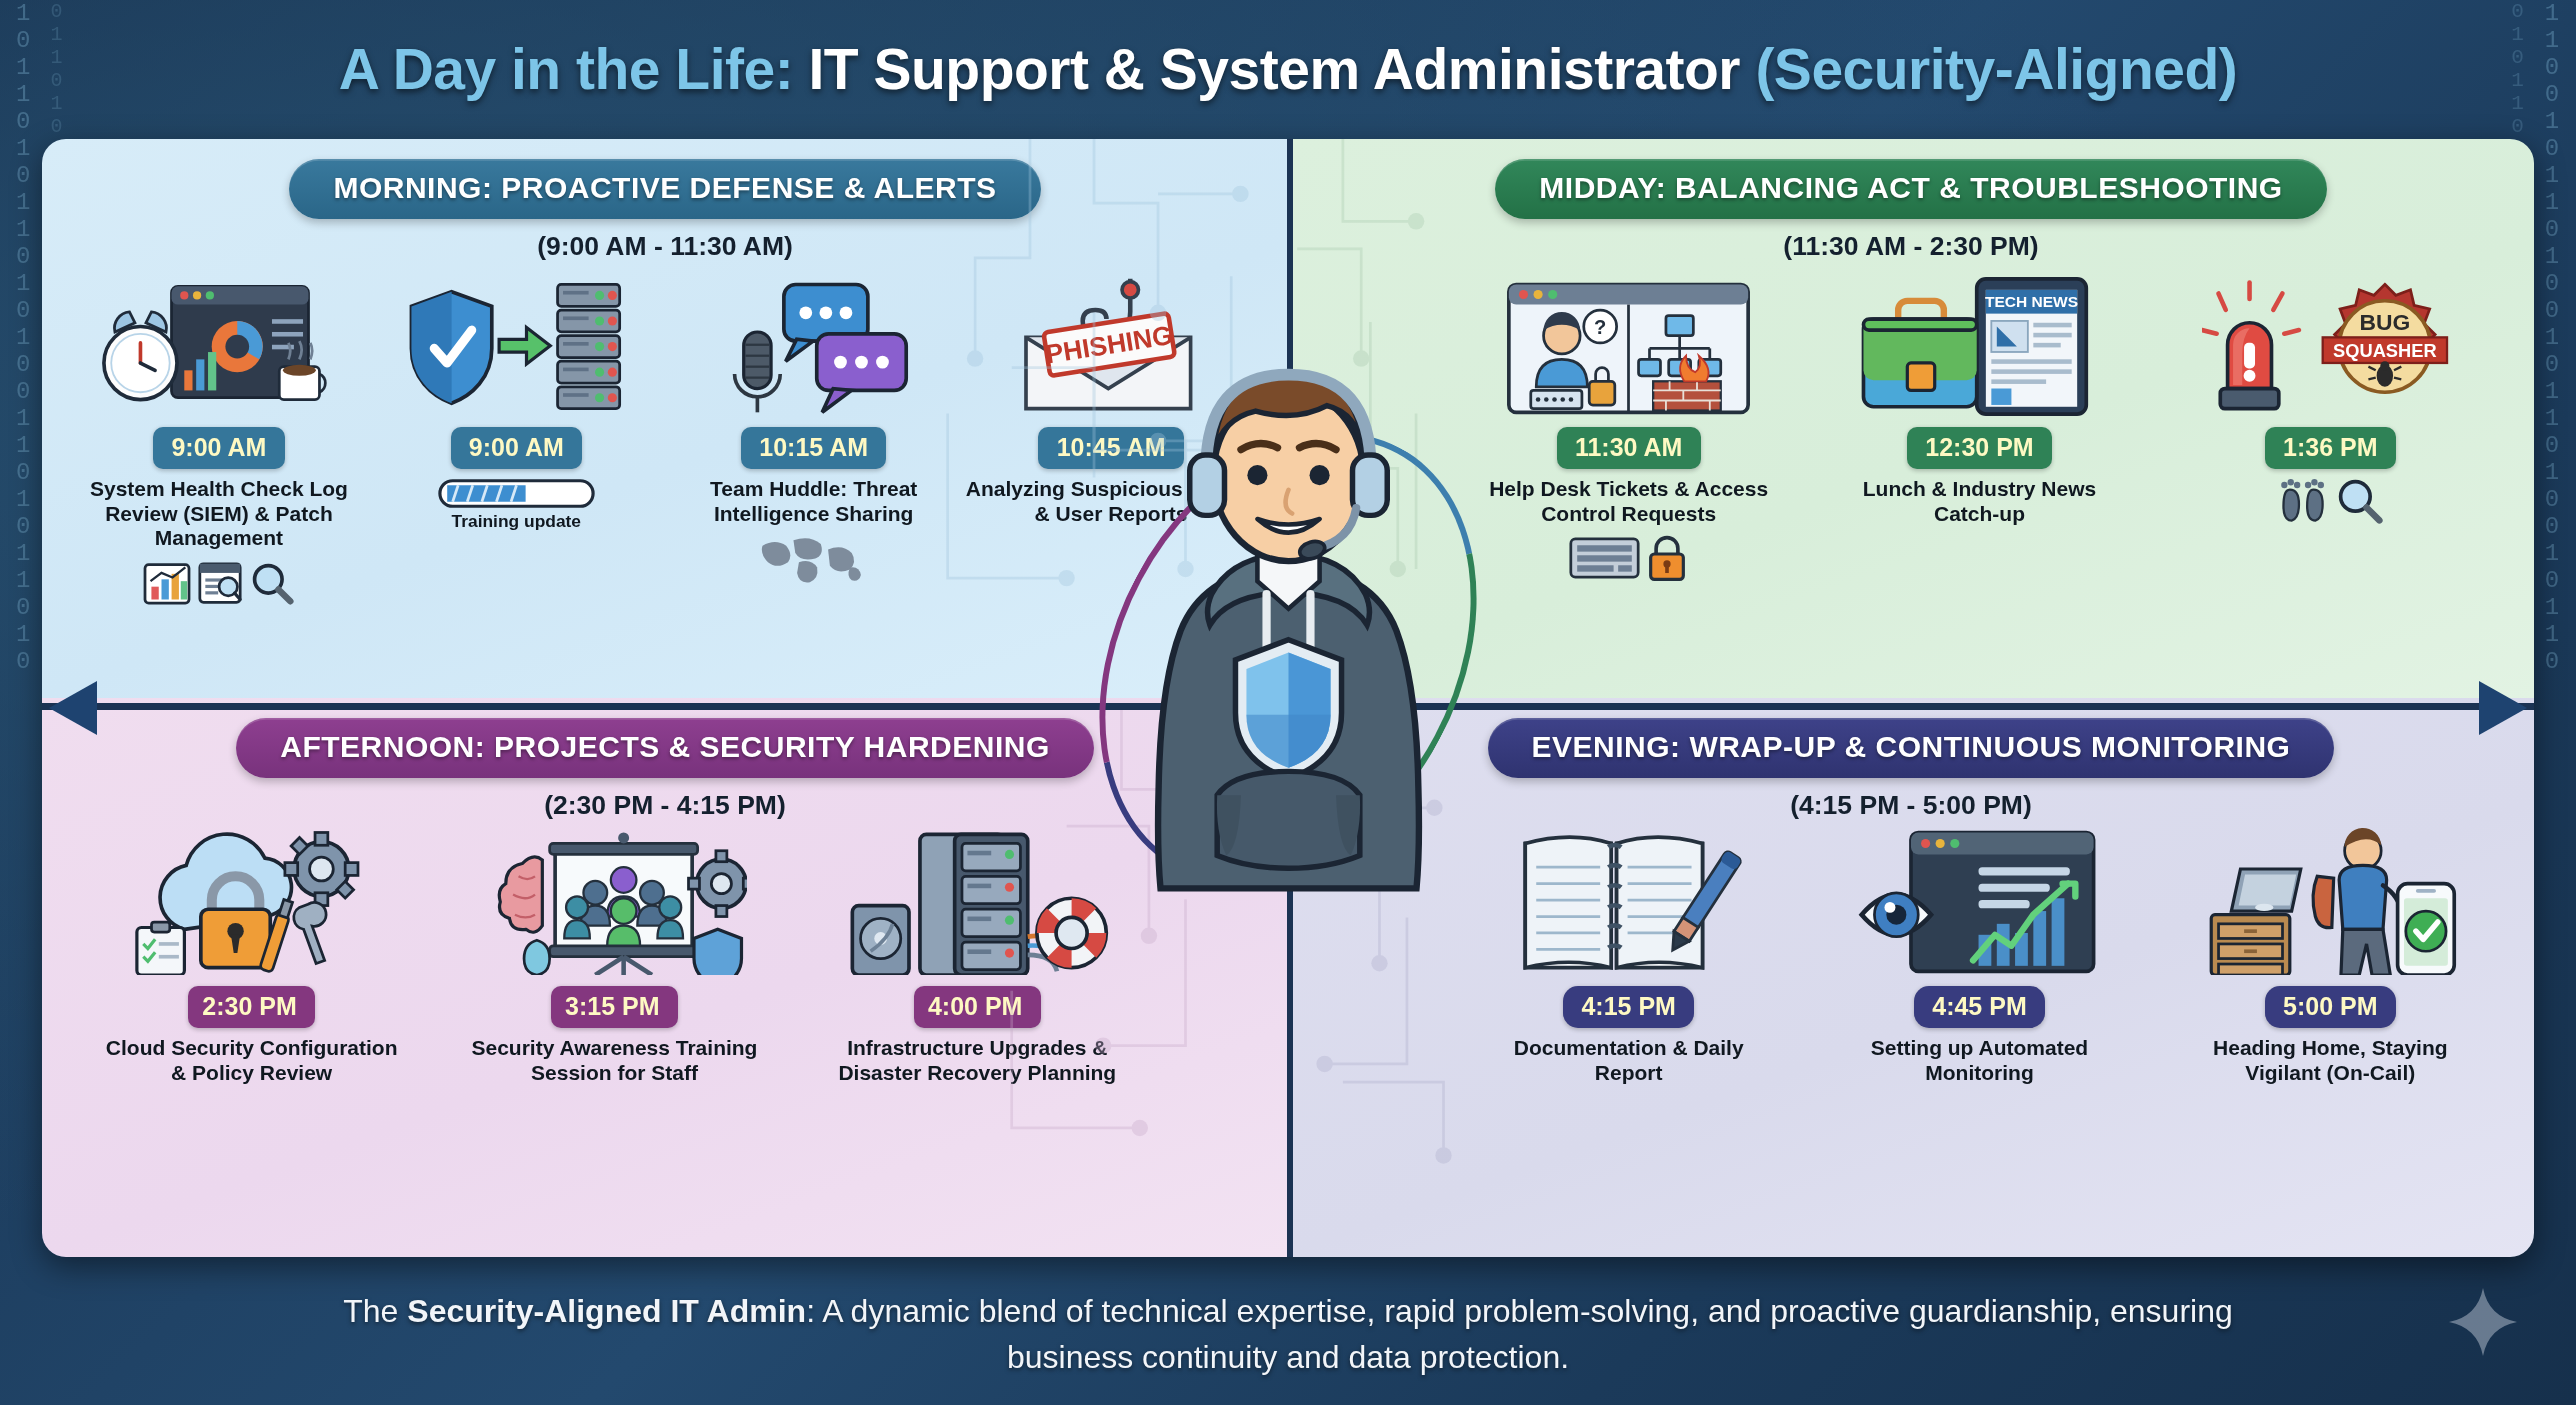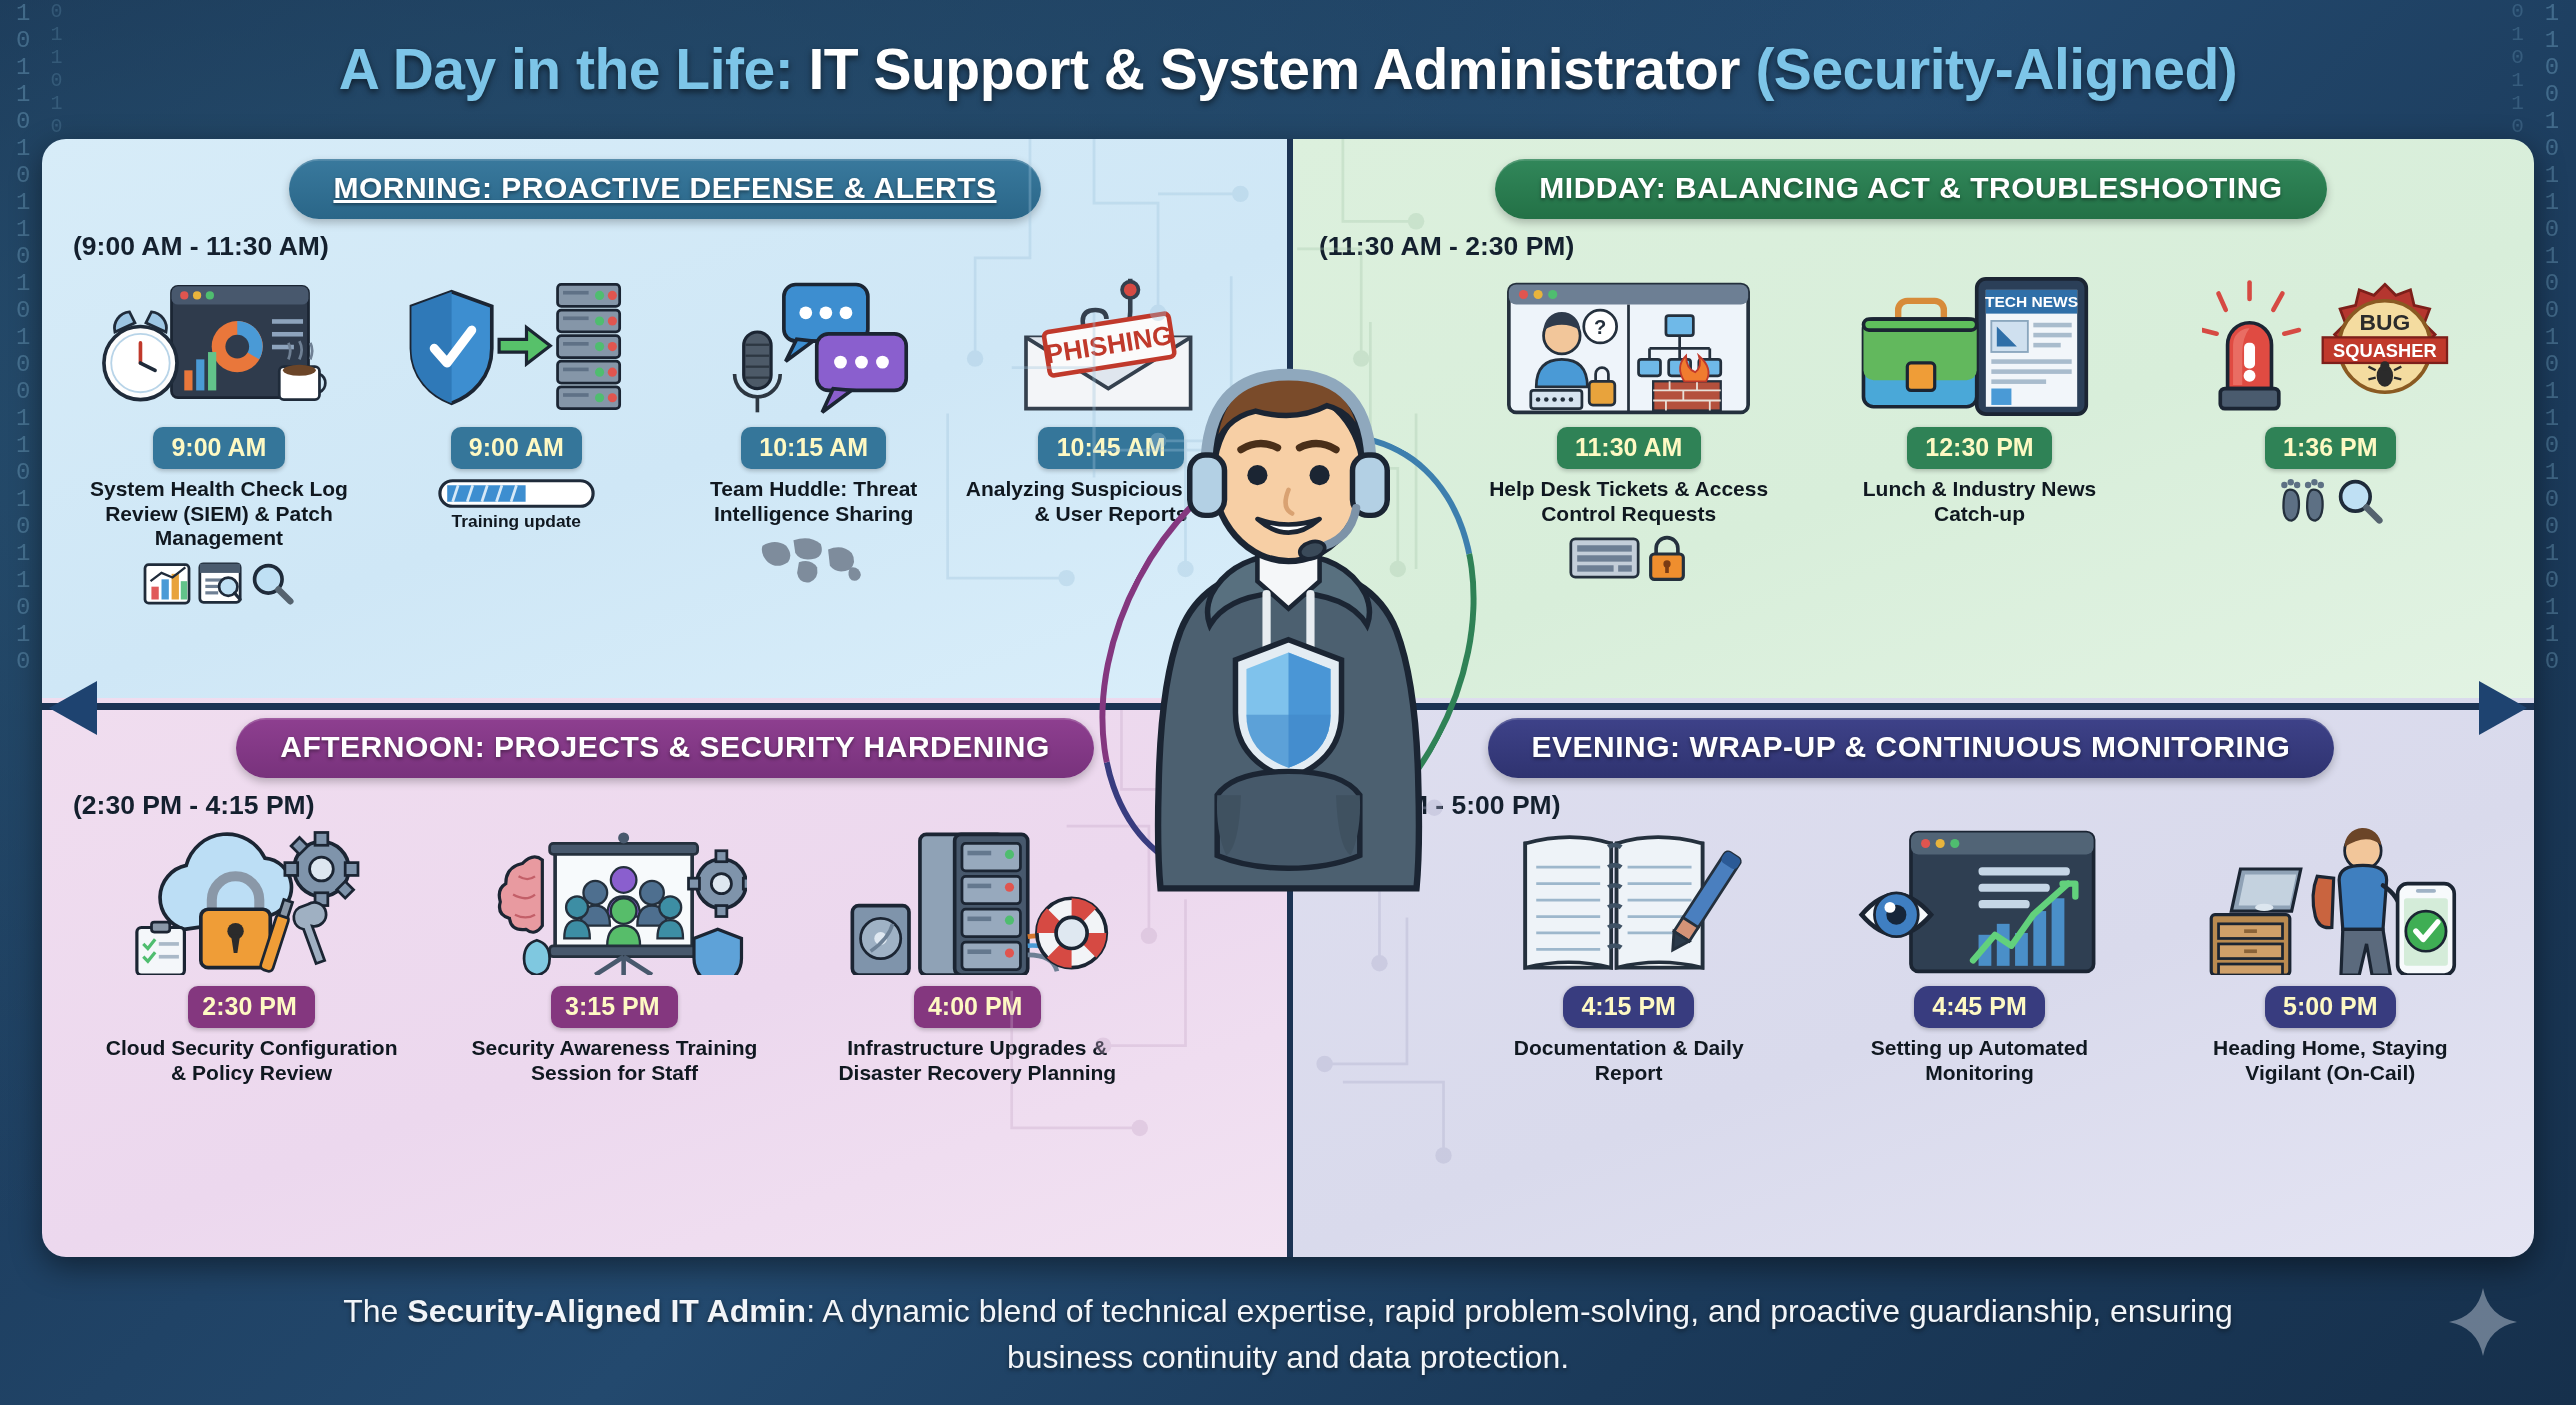--- a/index.html
+++ b/index.html
@@ -83,26 +83,26 @@
 
   
   .pill {
     margin: 0 auto; width: fit-content; padding: 12px 44px 13.7px;
     border-radius: 37px; color: #fff;
     font-size: 30px; font-weight: bold; letter-spacing: 0.5px;
     text-shadow: 0 1.8px 3.7px rgba(0,0,0,0.4);
     box-shadow: 0 3.7px 8.2px rgba(0,0,0,0.24), inset 0 1.8px 0 rgba(255,255,255,0.16);
     white-space: nowrap;
   }
-  .pill-morning   { background: linear-gradient(180deg,#39799d,#2a6688); text-decoration: underline; }
+  .pill-morning   { background: linear-gradient(180deg,#39799d,#2a6688); }
   .pill-midday    { background: linear-gradient(180deg,#31875a,#237146); }
   .pill-afternoon { background: linear-gradient(180deg,#8e3f90,#78327c); }
   .pill-evening   { background: linear-gradient(180deg,#3e4289,#2f3370); }
   .timerange {
-    text-align: left; margin-top: 12.8px;
+    text-align: center; margin-top: 12.8px;
     font-size: 26.5px; font-weight: bold; color: #14202e;
   }
 
   
   .items {
     display: flex; justify-content: space-around; align-items: flex-start;
     margin-top: 14.6px; gap: 5.5px;
   }
   .items.cols4 > .item { width: 25%; }
   .items.cols3 > .item { width: 31%; }

